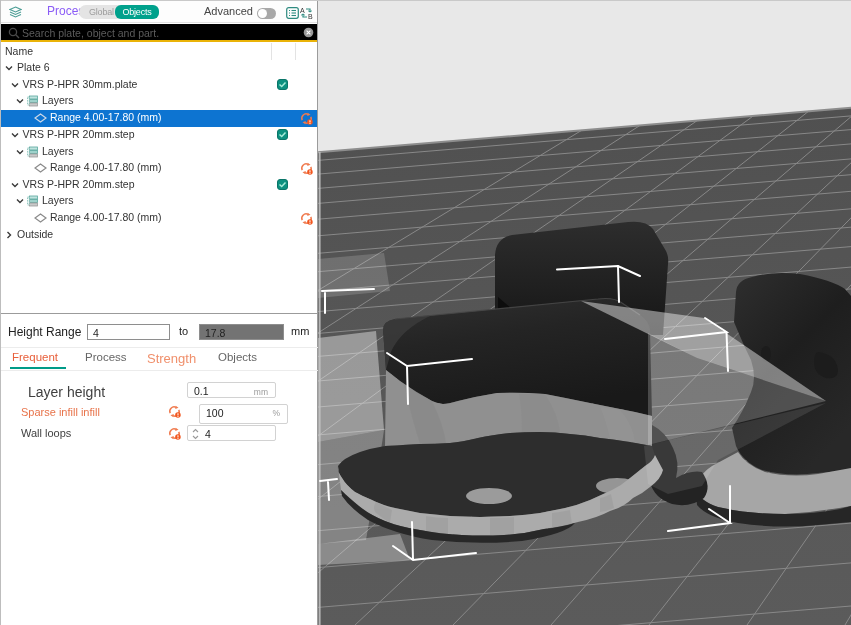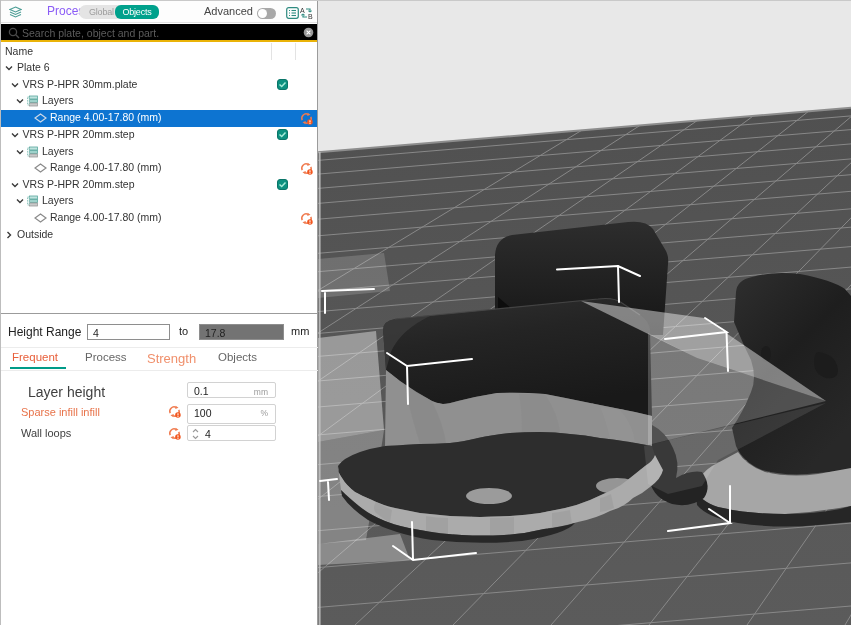--- a/index.html
+++ b/index.html
@@ -310,21 +310,21 @@
  <div style="position:absolute;left:21px;top:405.5px;font-size:11px;color:#e8734a">Sparse infill infill</div>
  <svg style="position:absolute;left:168px;top:405px" width="13" height="13" viewBox="0 0 14 14">
 <path d="M2.4,8.8 A4.7,4.7 0 0 1 8.6,2.5" fill="none" stroke="#f07a4e" stroke-width="1.6"></path>
 <path d="M11.6,5.2 A4.7,4.7 0 0 1 5.4,11.5" fill="none" stroke="#f07a4e" stroke-width="1.6"></path>
 <polygon points="8.2,0.8 11.3,2.9 7.8,4.4" fill="#f07a4e"></polygon>
 <polygon points="5.8,13.2 2.7,11.1 6.2,9.6" fill="#f07a4e"></polygon>
 <circle cx="10.7" cy="10.7" r="3" fill="#f2571f"></circle>
 <rect x="10.2" y="8.9" width="1.1" height="2.4" fill="#fff"></rect>
 <rect x="10.2" y="11.9" width="1.1" height="1" fill="#fff"></rect>
 </svg>
- <div style="position:absolute;left:187px;top:403.5px;width:89px;height:20px;border:1px solid #d2d2d2;border-radius:2px;background:#fff">
+ <div style="position:absolute;left:199px;top:403.5px;width:89px;height:20px;border:1px solid #d2d2d2;border-radius:2px;background:#fff">
    <span style="position:absolute;left:6px;top:2px;font-size:10.5px;color:#222">100</span>
    <span style="position:absolute;right:7px;top:3.5px;font-size:8.5px;color:#9a9a9a">%</span>
  </div>
  <div style="position:absolute;left:21px;top:427px;font-size:11px;color:#3f3f3f">Wall loops</div>
  <svg style="position:absolute;left:168px;top:426.5px" width="13" height="13" viewBox="0 0 14 14">
 <path d="M2.4,8.8 A4.7,4.7 0 0 1 8.6,2.5" fill="none" stroke="#f07a4e" stroke-width="1.6"></path>
 <path d="M11.6,5.2 A4.7,4.7 0 0 1 5.4,11.5" fill="none" stroke="#f07a4e" stroke-width="1.6"></path>
 <polygon points="8.2,0.8 11.3,2.9 7.8,4.4" fill="#f07a4e"></polygon>
 <polygon points="5.8,13.2 2.7,11.1 6.2,9.6" fill="#f07a4e"></polygon>
 <circle cx="10.7" cy="10.7" r="3" fill="#f2571f"></circle>

